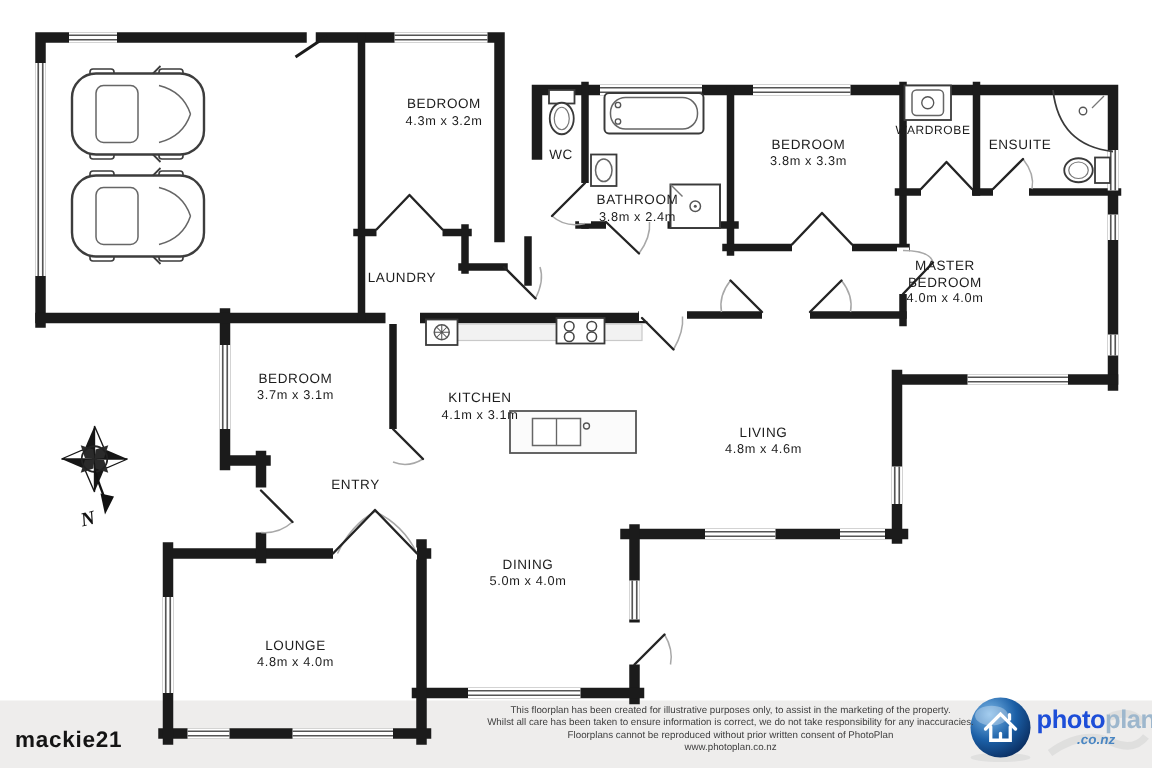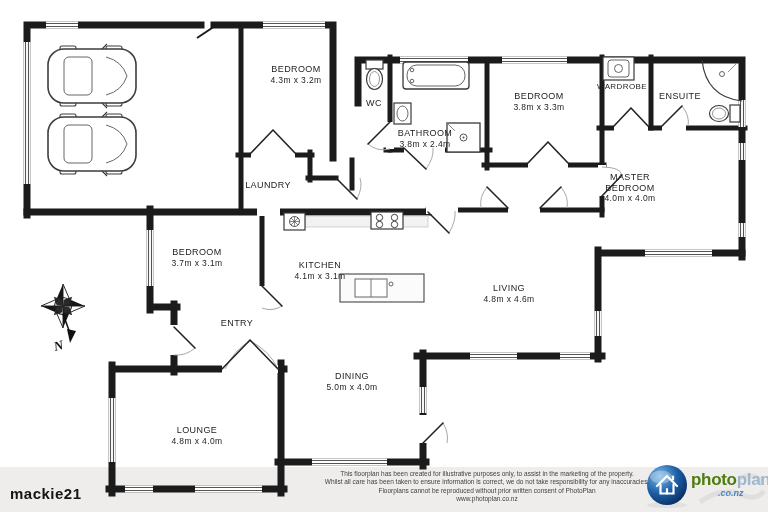--- a/index.html
+++ b/index.html
@@ -12,21 +12,21 @@
   .rname.small{font-size:8px;}
   .rdims{font-size:8.5px;}
   .total-line{position:absolute;transform:translateX(-50%);white-space:nowrap;color:#3c3c3c;
           font-size:8.7px;letter-spacing:.25px;}
   .watermark{position:absolute;left:10px;top:485px;font-size:15px;font-weight:bold;color:#141414;
           letter-spacing:.5px;}
   .disclaimer{position:absolute;left:487px;top:470px;transform:translateX(-50%);text-align:center;
           font-size:6.5px;line-height:8.4px;color:#3f3f3f;white-space:nowrap;}
   .brand-word{position:absolute;left:691px;top:470px;font-size:17px;font-weight:bold;
           letter-spacing:-0.3px;}
-  .brand-word .gray{color:#4d7c0f;}
+  .brand-word .gray{color:#1d4ed8;}
   .brand-word .blue{color:#9db7cd;}
   .brand-domain{position:absolute;left:718px;top:488px;font-size:9px;font-weight:bold;
           font-style:italic;color:#4a86c2;text-align:right;}
 </style>
 </head>
 <body>
 
 <div id="stage">
 
 <svg id="plan-svg" width="768" height="512" viewBox="0 0 768 512">

